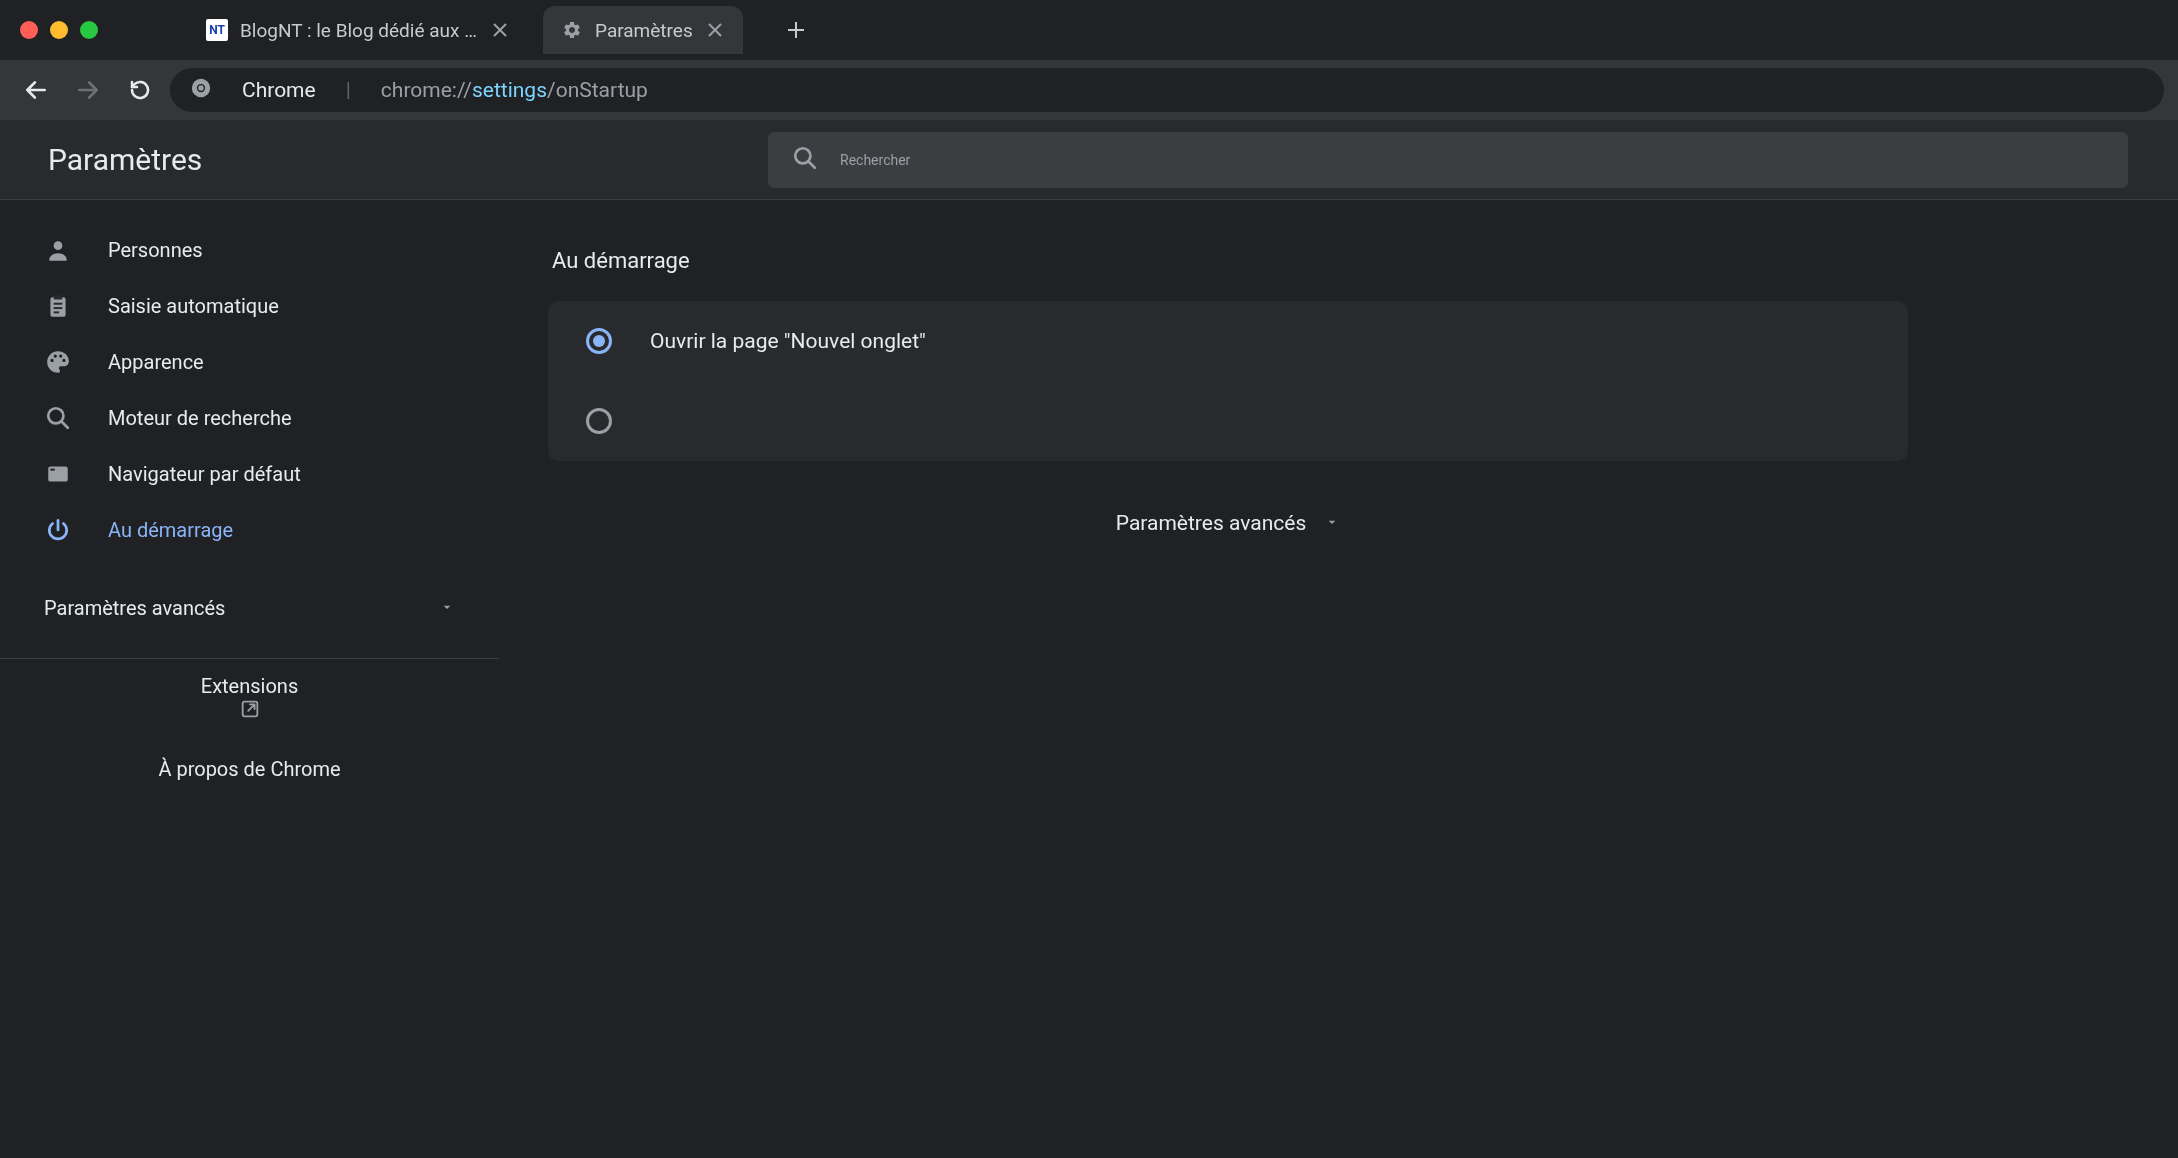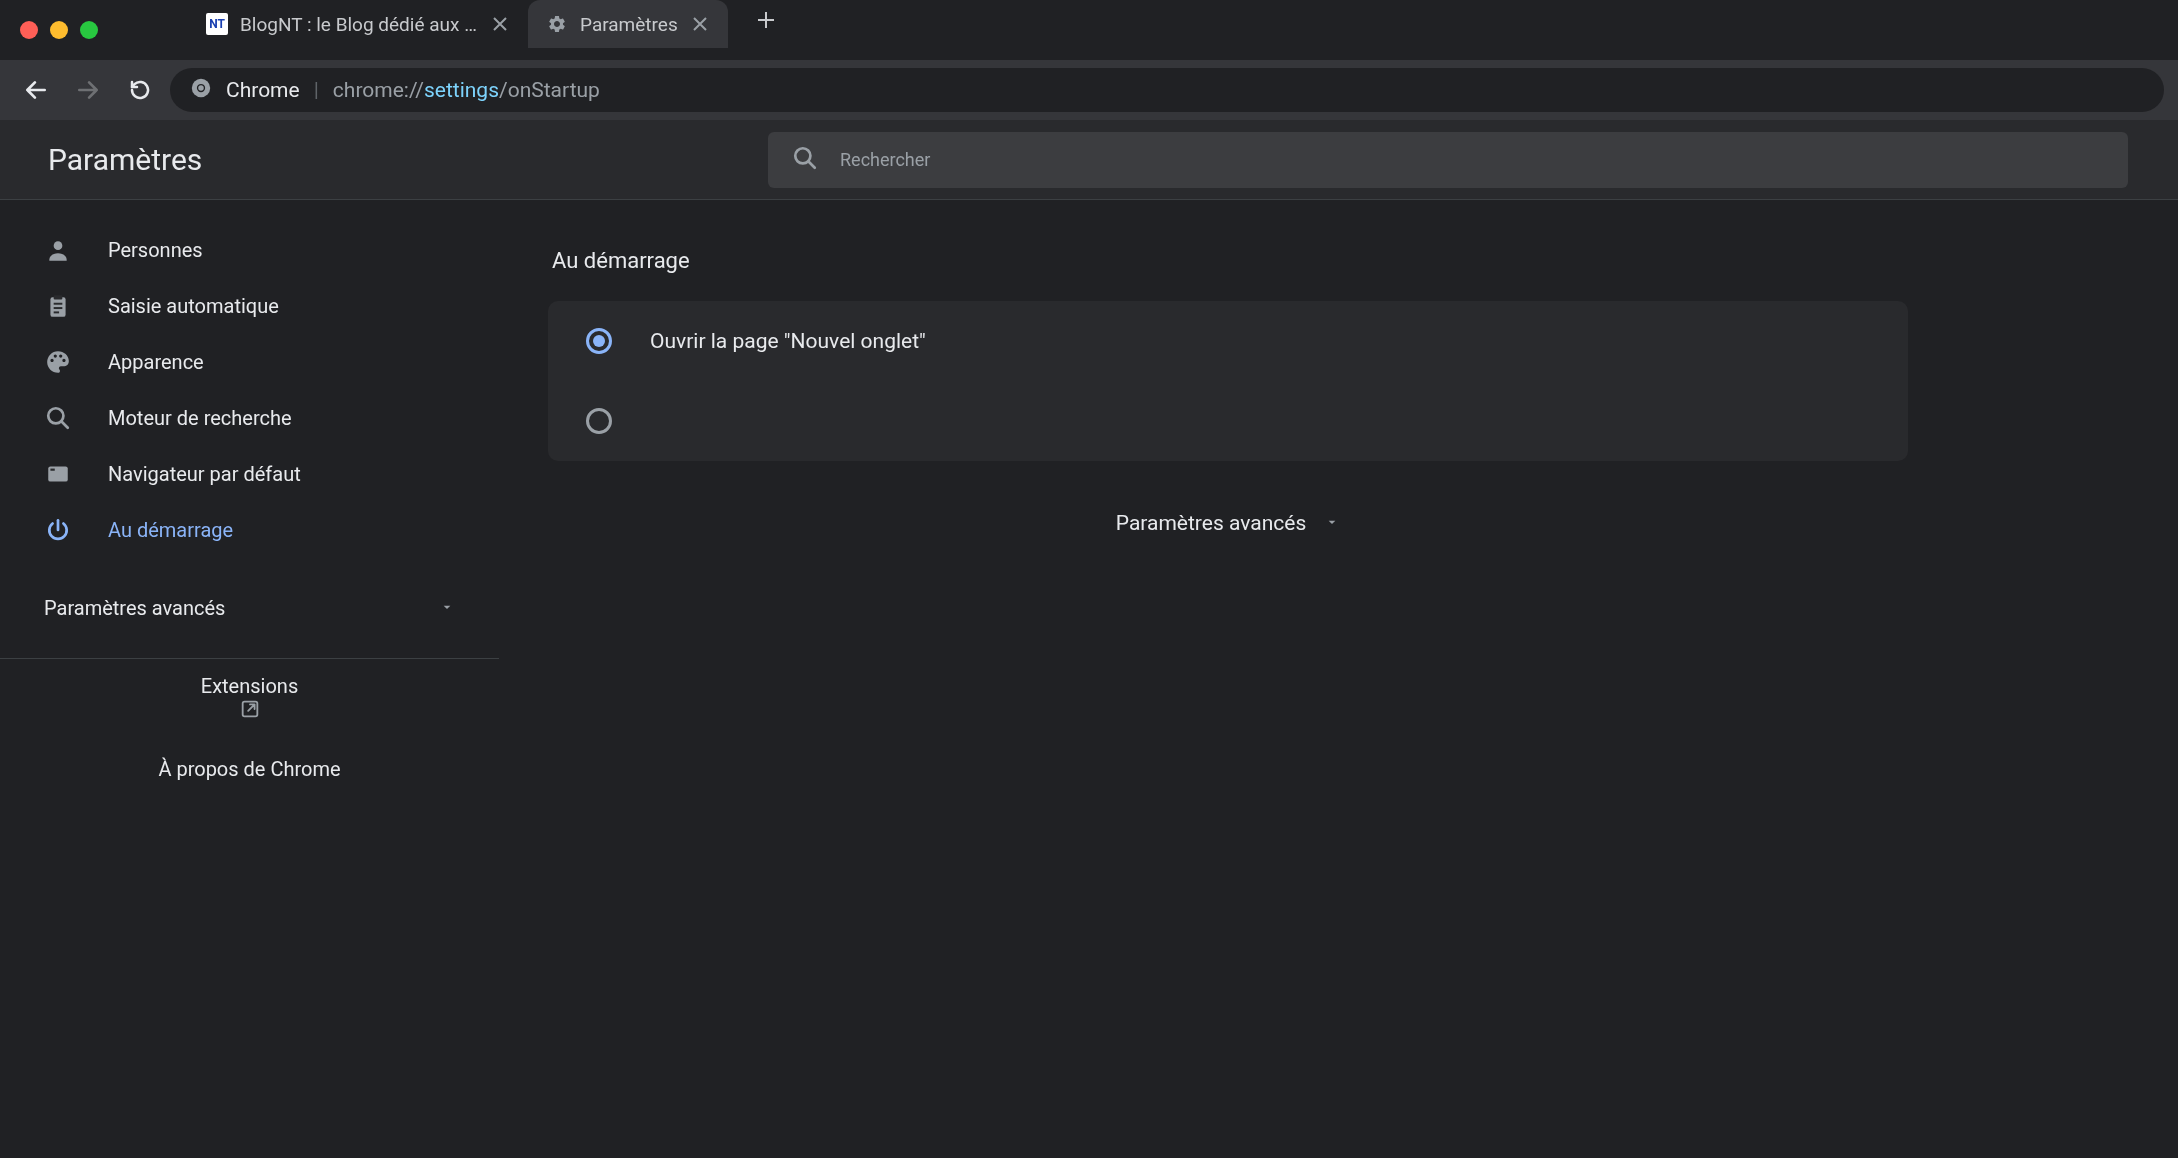--- a/index.html
+++ b/index.html
@@ -6,44 +6,44 @@
 body { background: #202124; color: #e8eaed; width: 2178px; height: 1158px; overflow: hidden; }
 
 
 .titlebar { height: 60px; background: #202124; display: flex; align-items: center; padding-left: 20px; }
 .traffic-lights { display: flex; gap: 12px; margin-right: 90px; }
 .tlight { width: 18px; height: 18px; border-radius: 50%; }
 .tlight.red { background: #ff5f57; }
 .tlight.yellow { background: #febc2e; }
 .tlight.green { background: #28c840; }
 
-.tabs { display: flex; align-items: flex-start; height: 100%; }
+.tabs { display: flex; align-items: center; height: 100%; gap: 15px; }
 .tab { display: flex; align-items: center; height: 48px; padding: 0 18px; border-radius: 12px 12px 0 0; gap: 12px; font-size: 19px; color: #c8cacd; max-width: 340px; }
 .tab.inactive { background: transparent; }
 .tab.active { background: #35363a; }
 .tab .favicon { width: 22px; height: 22px; display: flex; align-items: center; justify-content: center; flex-shrink: 0; }
 .tab .title { white-space: nowrap; overflow: hidden; text-overflow: ellipsis; flex: 1; }
 .tab .close { width: 20px; height: 20px; color: #9aa0a6; display: flex; align-items: center; justify-content: center; flex-shrink: 0; }
 .newtab { width: 40px; height: 40px; display: flex; align-items: center; justify-content: center; color: #c8cacd; margin-left: 18px; }
 
 
 .toolbar { height: 60px; background: #35363a; display: flex; align-items: center; padding: 0 14px; gap: 8px; }
 .navbtn { width: 44px; height: 44px; display: flex; align-items: center; justify-content: center; color: #e8eaed; border-radius: 50%; }
 .navbtn.dim { color: #6e7073; }
-.omnibox { flex: 1; height: 44px; background: #202124; border-radius: 22px; display: flex; align-items: center; padding: 0 20px; gap: 14px; color: #9aa0a6; font-size: 21px; }
+.omnibox { flex: 1; height: 44px; background: #202124; border-radius: 22px; display: flex; align-items: center; padding: 0 20px; gap: 30px; color: #9aa0a6; font-size: 21px; }
 .omnibox .chrome-label { color: #e8eaed; }
 .omnibox .sep { color: #5f6368; }
 .omnibox .url-dim { color: #9aa0a6; }
 .omnibox .url-bright { color: #7dd3fc; }
 
 
 .settings-header { height: 80px; background: #292a2d; display: flex; align-items: center; padding: 0 48px; border-bottom: 1px solid #3c4043; }
 .settings-title { font-size: 30px; font-weight: 400; color: #e8eaed; width: 720px; }
 .searchbox { flex: 1; max-width: 1360px; height: 56px; background: #3c3d40; border-radius: 6px; display: flex; align-items: center; padding: 0 24px; gap: 22px; }
-.searchbox input { background: transparent; border: none; outline: none; color: #e8eaed; font-size: 18px; flex: 1; }
+.searchbox input { background: transparent; border: none; outline: none; color: #e8eaed; font-size: 14px; flex: 1; }
 .searchbox input::placeholder { color: #9aa0a6; }
 
 
 .body { display: flex; height: calc(100% - 200px); }
 .sidebar { width: 500px; padding-top: 22px; border-right: 1px solid transparent; }
 .nav-item { display: flex; align-items: center; height: 56px; padding: 0 44px; gap: 36px; font-size: 20px; color: #e8eaed; cursor: pointer; }
 .nav-item .icon { width: 28px; height: 28px; color: #9aa0a6; display: flex; align-items: center; justify-content: center; }
 .nav-item.active { color: #8ab4f8; }
 .nav-item.active .icon { color: #8ab4f8; }
 

